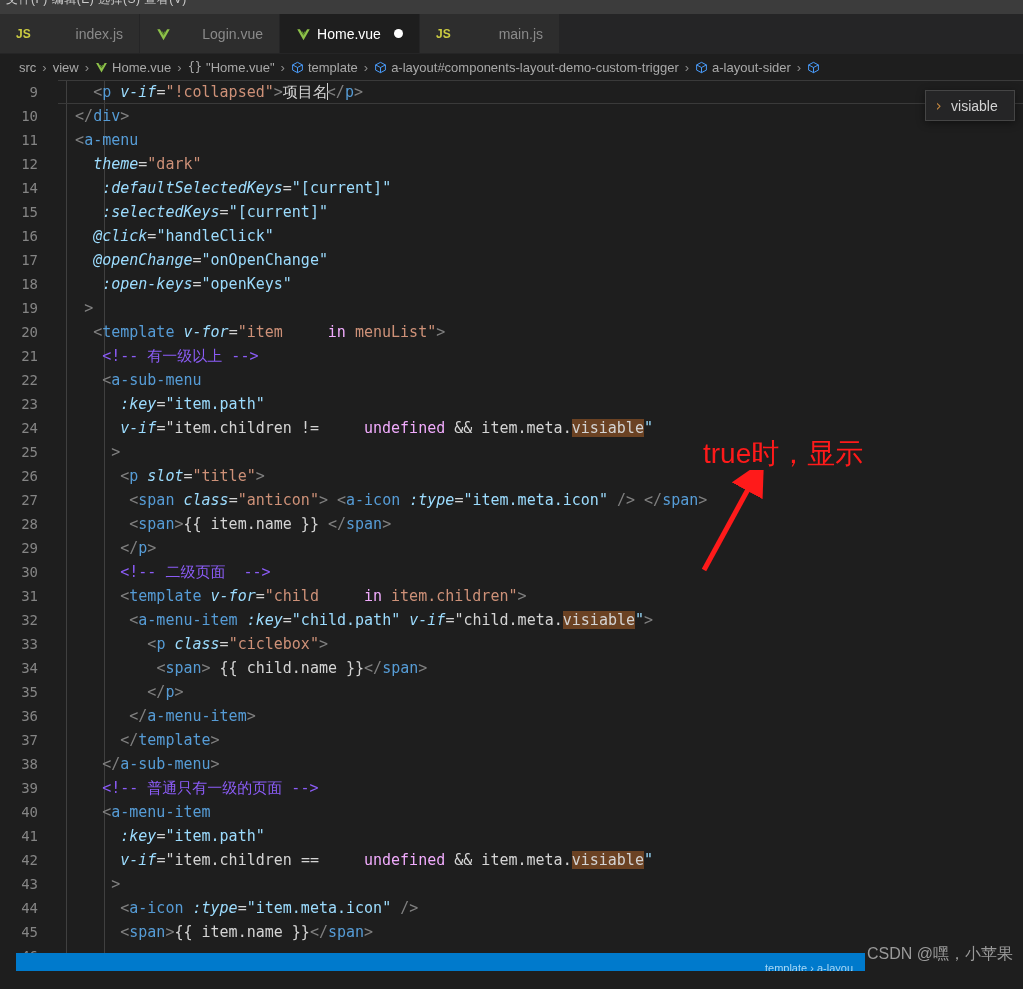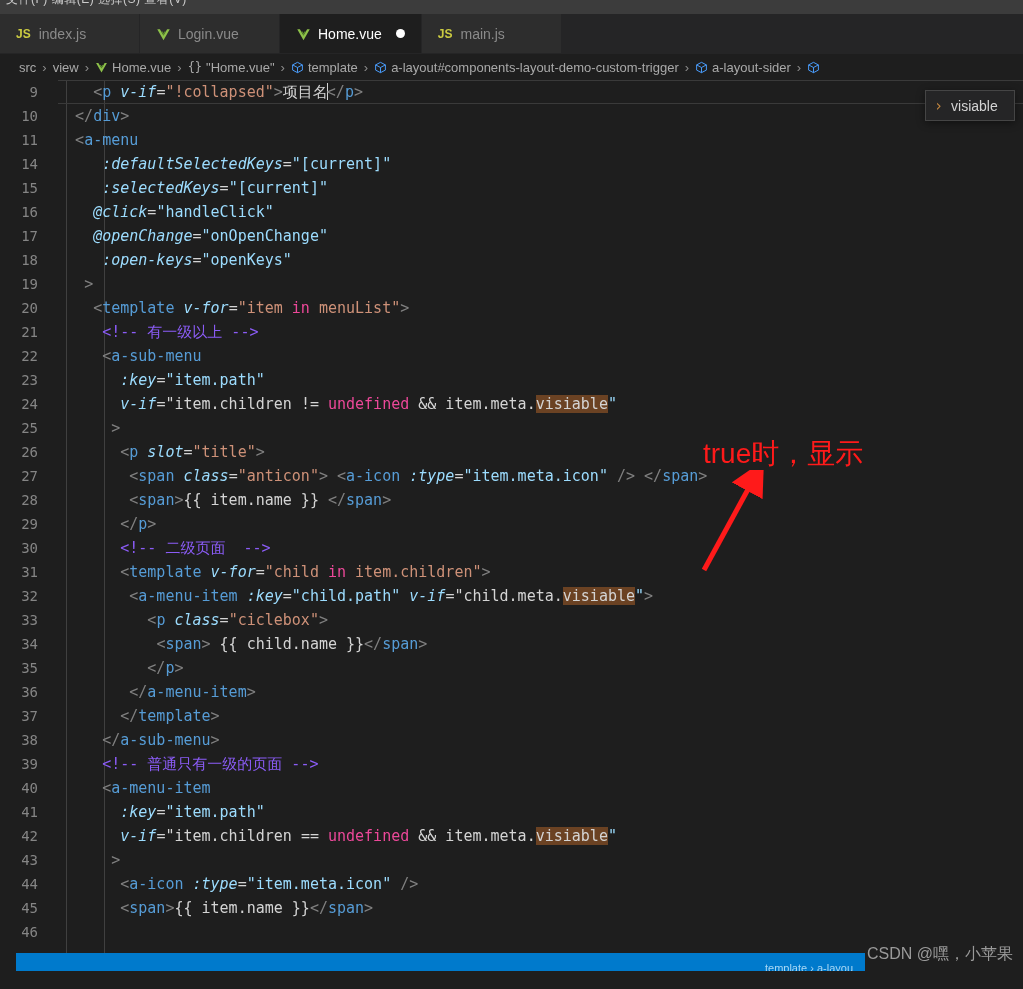--- a/index.html
+++ b/index.html
@@ -20,26 +20,26 @@
     font-size:12px; color:#cccccc; white-space:nowrap; letter-spacing:.5px;
   }
 
   
   .tabbar{
     height:40px; width:1023px; background:#252526;
     display:flex; align-items:stretch;
     border-bottom:1px solid #252526;
   }
   .tab{
-    display:flex; align-items:center; gap:8px;
+    display:flex; align-items:center; 
     padding:0 16px; min-width:140px;
     background:#2d2d2d; color:#8a8a8a;
     font-family:"Liberation Sans", sans-serif; font-size:14px;
     border-right:1px solid #252526;
-    position:relative; cursor:pointer; white-space:nowrap;
+    position:relative; cursor:pointer; white-space:nowrap;justify-content:space-between;
   }
   .tab.active{
     background:#1e1e1e; color:#ffffff;
   }
   .tab.active::before{
     content:""; position:absolute; left:0; right:0; top:0; height:1px;
     background:#1e1e1e;
   }
   .tab .ficon{ font-size:12px; font-weight:bold; font-family:"Liberation Sans",sans-serif; }
   .ficon.js{ color:#cbcb41; }
@@ -96,21 +96,21 @@
     pointer-events:none;
   }
 
   
   .t-tag     { color:#569cd6; }
   .t-bracket { color:#808080; }
   .t-attr    { color:#9cdcfe;font-style:italic; }
   .t-str     { color:#ce9178; }
   .t-comment { color:#8b5cf6; }
   .t-exp     { color:#9cdcfe; }
-  .t-kw      { color:#ec4899; }
+  .t-kw      { color:#f0abfc;margin-left:36px; }
   .t-op      { color:#d4d4d4; }
   .t-plain   { color:#d4d4d4; }
   .t-mustache{ color:#d4d4d4; }
   .t-cn      { color:#d4d4d4; }
   .hl{ background:#6b4223; color:#d4d4d4; }
   .cursor{
     display:inline-block; width:1px; height:17px; background:#d4d4d4;
     vertical-align:-3px; margin:0 -1px;
   }
 
@@ -252,20 +252,21 @@
 
 <div class="editor">
 
   <div class="guide g1"></div>
   <div class="guide g2"></div>
 
   <div class="code-area" id="codearea">
       <div class="line"><span class="ln">9</span><span class="code"><span class="t-plain">     </span><span class="t-bracket">&lt;</span><span class="t-tag">p</span><span class="t-plain"> </span><span class="t-attr">v-if</span><span class="t-op">=</span><span class="t-str">"!collapsed"</span><span class="t-bracket">&gt;</span><span class="t-cn">项目名</span><span class="cursor"></span><span class="t-bracket">&lt;/</span><span class="t-tag">p</span><span class="t-bracket">&gt;</span></span><div class="cur-line-box" style="top: 0px;"></div></div>
       <div class="line"><span class="ln">10</span><span class="code"><span class="t-plain">   </span><span class="t-bracket">&lt;/</span><span class="t-tag">div</span><span class="t-bracket">&gt;</span></span></div>
       <div class="line"><span class="ln">11</span><span class="code"><span class="t-plain">   </span><span class="t-bracket">&lt;</span><span class="t-tag">a-menu</span></span></div>
+      <div class="line"><span class="ln">12</span><span class="code"><span class="t-plain">     </span><span class="t-attr">theme</span><span class="t-op">=</span><span class="t-str">"dark"</span></span></div>
       <div class="line"><span class="ln">14</span><span class="code"><span class="t-plain">      </span><span class="t-attr">:defaultSelectedKeys</span><span class="t-op">=</span><span class="t-exp">"[current]"</span></span></div>
       <div class="line"><span class="ln">15</span><span class="code"><span class="t-plain">      </span><span class="t-attr">:selectedKeys</span><span class="t-op">=</span><span class="t-exp">"[current]"</span></span></div>
       <div class="line"><span class="ln">16</span><span class="code"><span class="t-plain">     </span><span class="t-attr">@click</span><span class="t-op">=</span><span class="t-exp">"handleClick"</span></span></div>
       <div class="line"><span class="ln">17</span><span class="code"><span class="t-plain">     </span><span class="t-attr">@openChange</span><span class="t-op">=</span><span class="t-exp">"onOpenChange"</span></span></div>
       <div class="line"><span class="ln">18</span><span class="code"><span class="t-plain">      </span><span class="t-attr">:open-keys</span><span class="t-op">=</span><span class="t-exp">"openKeys"</span></span></div>
       <div class="line"><span class="ln">19</span><span class="code"><span class="t-plain">    </span><span class="t-bracket">&gt;</span></span></div>
       <div class="line"><span class="ln">20</span><span class="code"><span class="t-plain">     </span><span class="t-bracket">&lt;</span><span class="t-tag">template</span><span class="t-plain"> </span><span class="t-attr">v-for</span><span class="t-op">=</span><span class="t-str">"item </span><span class="t-kw">in</span><span class="t-str"> menuList"</span><span class="t-bracket">&gt;</span></span></div>
       <div class="line"><span class="ln">21</span><span class="code"><span class="t-plain">      </span><span class="t-comment">&lt;!-- 有一级以上 --&gt;</span></span></div>
       <div class="line"><span class="ln">22</span><span class="code"><span class="t-plain">      </span><span class="t-bracket">&lt;</span><span class="t-tag">a-sub-menu</span></span></div>
       <div class="line"><span class="ln">23</span><span class="code"><span class="t-plain">        </span><span class="t-attr">:key</span><span class="t-op">=</span><span class="t-exp">"item.path"</span></span></div>

